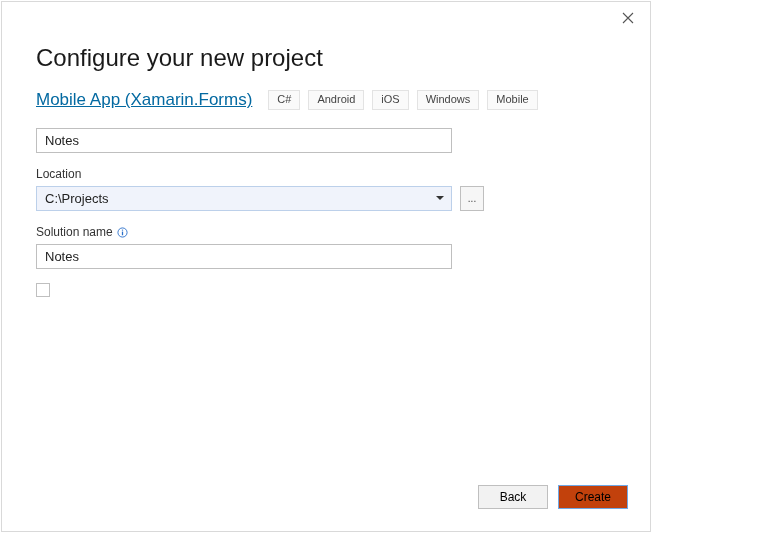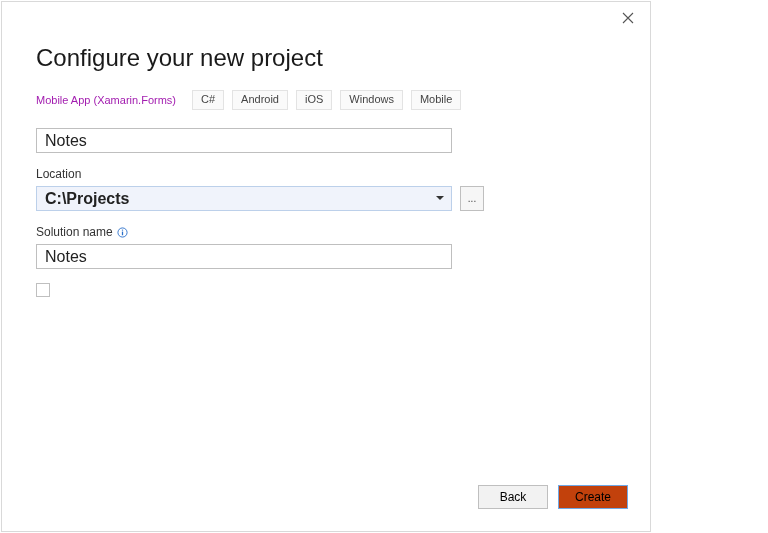--- a/index.html
+++ b/index.html
@@ -34,24 +34,25 @@
       margin-top: 12px;
       margin-bottom: 18px;
     }
     .template-row {
       display: flex;
       align-items: center;
       gap: 8px;
       margin-bottom: 18px;
     }
     .template-name {
-      font-size: 11px;
+      font-size: 17px;
       font-weight: 400;
-      color: #a21caf;
+      color: #0369a1;
       margin-right: 8px;
+      text-decoration: underline;
     }
     .tag {
       font-size: 11px;
       color: #444;
       border: 1px solid #e3e3e3;
       background: #fafafa;
       padding: 2px 8px 3px 8px;
       border-radius: 0;
       line-height: 1.2;
     }
@@ -68,35 +69,34 @@
       width: 12px; height: 12px;
       display: inline-flex;
       align-items: center; justify-content: center;
     }
     .info-icon svg { width: 11px; height: 11px; }
     input.text-input, .combo {
       width: 416px;
       height: 25px;
       border: 1px solid #bfbfbf;
       font-family: inherit;
-      font-size: 16px;
+      font-size: 13px;
       padding: 0 8px;
       color: #222;
       background: #fff;
     }
     .combo-row { display: flex; align-items: center; gap: 8px; }
     .combo {
       display: flex;
       align-items: center;
       justify-content: space-between;
       background: #f0f3fb;
       border: 1px solid #bcd0ea;
       cursor: pointer;
       padding-right: 4px;
-      font-weight: bold;
     }
     .combo .combo-value { pointer-events: none; }
     .combo .caret {
       width: 14px; height: 14px;
       display: flex; align-items: center; justify-content: center;
     }
     .combo .caret svg { width: 8px; height: 5px; }
     .browse-btn {
       width: 24px; height: 25px;
       border: 1px solid #bfbfbf;

